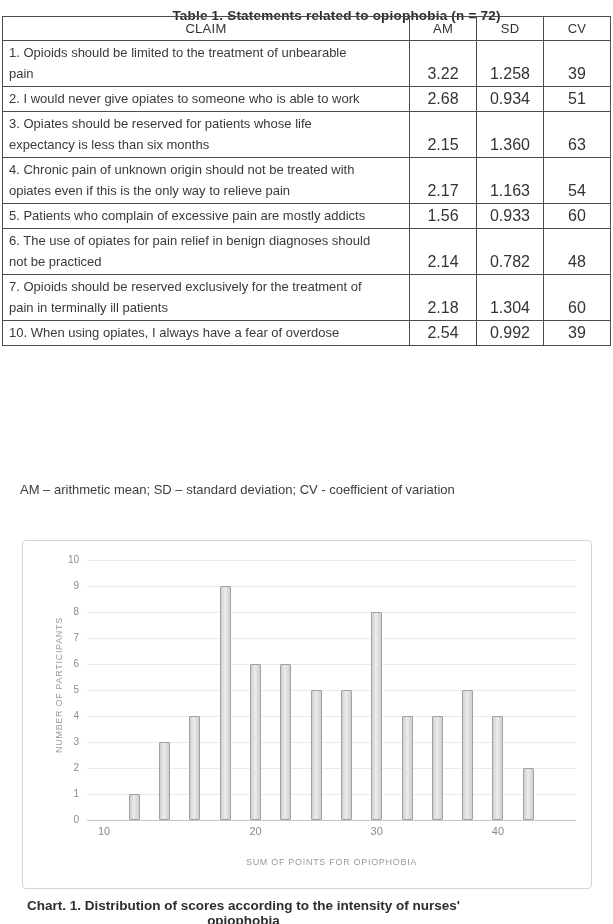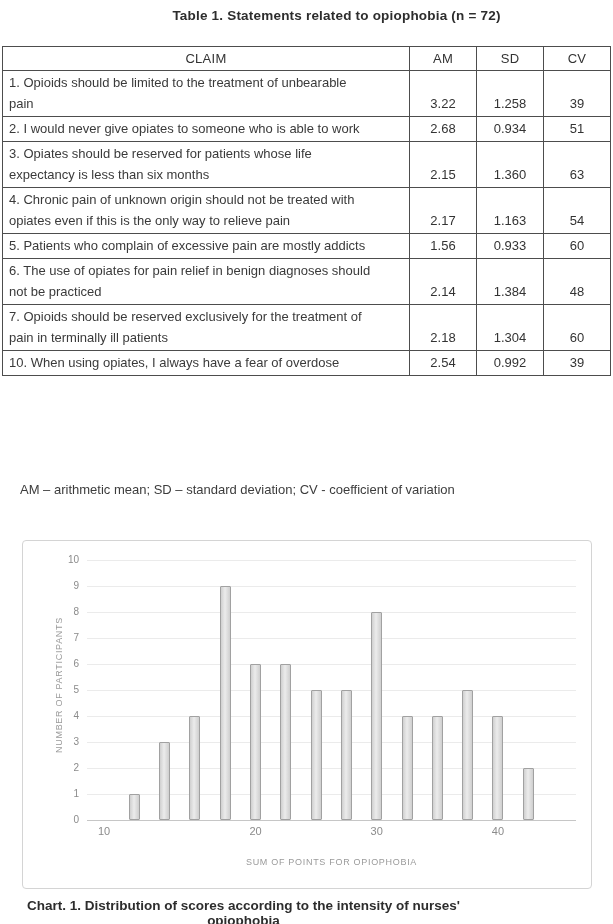--- a/index.html
+++ b/index.html
@@ -5,36 +5,36 @@
   html,body { margin:0; padding:0; background:#ffffff; }
   body { width:613px; height:924px; font-family:"Liberation Sans", sans-serif; }
   .page { position:relative; width:613px; height:924px; background:#fff; overflow:hidden; }
 
   .doc-title {
     position:absolute; top:8px; left:0; width:613px; text-align:center;
     font-size:13.5px; font-weight:600; color:#2d2d2d; letter-spacing:0.2px;margin-left:30px;
   }
 
   table.stats {
-    position:absolute; top:46px; left:2px; width:609px;
+    position:absolute; top:16px; left:2px; width:609px;
     border-collapse:collapse; table-layout:fixed;
   }
   table.stats col.c-claim { width:407px; }
   table.stats col.c-num   { width:67px; }
   table.stats th, table.stats td { border:1px solid #4d4d4d; }
   table.stats th {
     font-weight:400; font-size:13px; color:#333; padding:4px 2px;
     text-align:center; letter-spacing:0.3px;
   }
   td.claim {
     font-size:13px; color:#3a3a3a; padding:1px 6px 2px 6px;
     line-height:21px; white-space:pre-line; text-align:left;
   }
   td.num {
-    text-align:center; vertical-align:bottom; font-size:13px; color:#333;
+    text-align:center; vertical-align:bottom; font-size:16px; color:#333;
     padding:0 2px 3px 2px; line-height:19px;
   }
 
   .footnote {
     position:absolute; top:482px; left:20px;
     font-size:13px; color:#3c3c3c;
   }
 
   .chart-box {
     position:absolute; left:22px; top:540px; width:568px; height:347px;
@@ -123,21 +123,21 @@
         <tr>
           <td class="claim">5. Patients who complain of excessive pain are mostly addicts</td>
           <td class="num">1.56</td>
           <td class="num">0.933</td>
           <td class="num">60</td>
         </tr>
         <tr>
           <td class="claim">6. The use of opiates for pain relief in benign diagnoses should
 not be practiced</td>
           <td class="num">2.14</td>
-          <td class="num">1.384</td>
+          <td class="num">0.782</td>
           <td class="num">48</td>
         </tr>
         <tr>
           <td class="claim">7. Opioids should be reserved exclusively for the treatment of
 pain in terminally ill patients</td>
           <td class="num">2.18</td>
           <td class="num">1.304</td>
           <td class="num">60</td>
         </tr>
         <tr>

